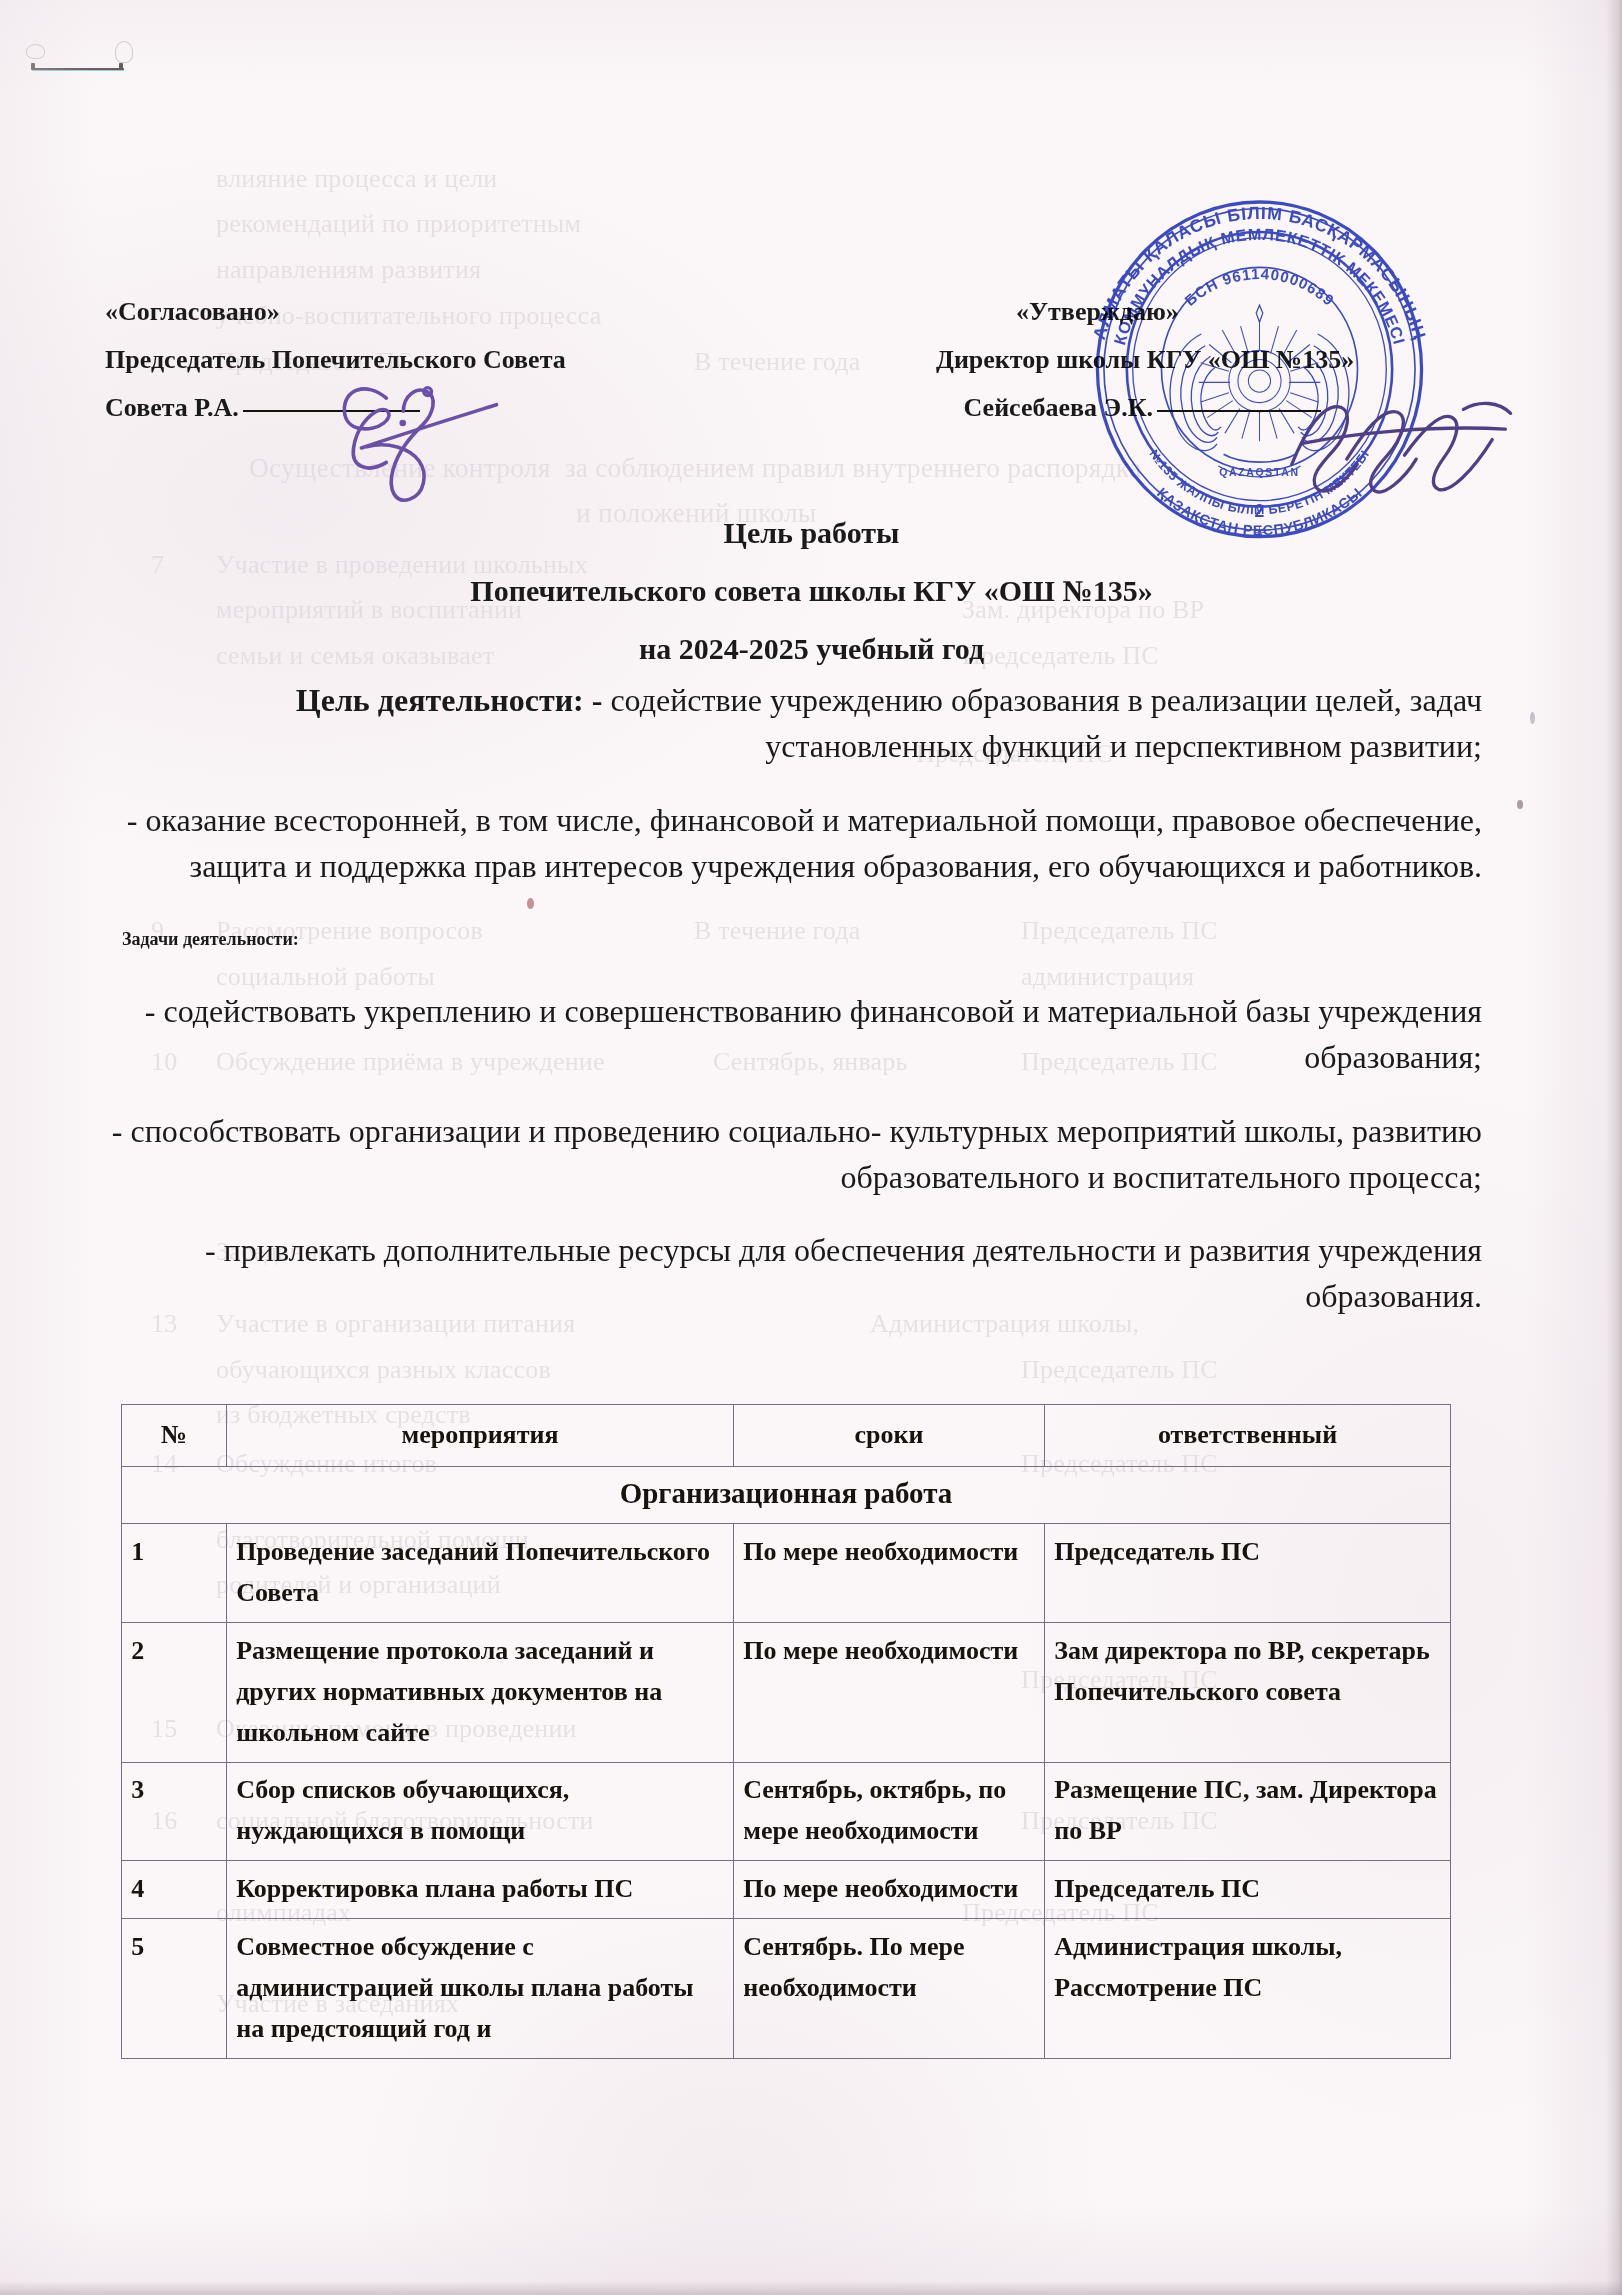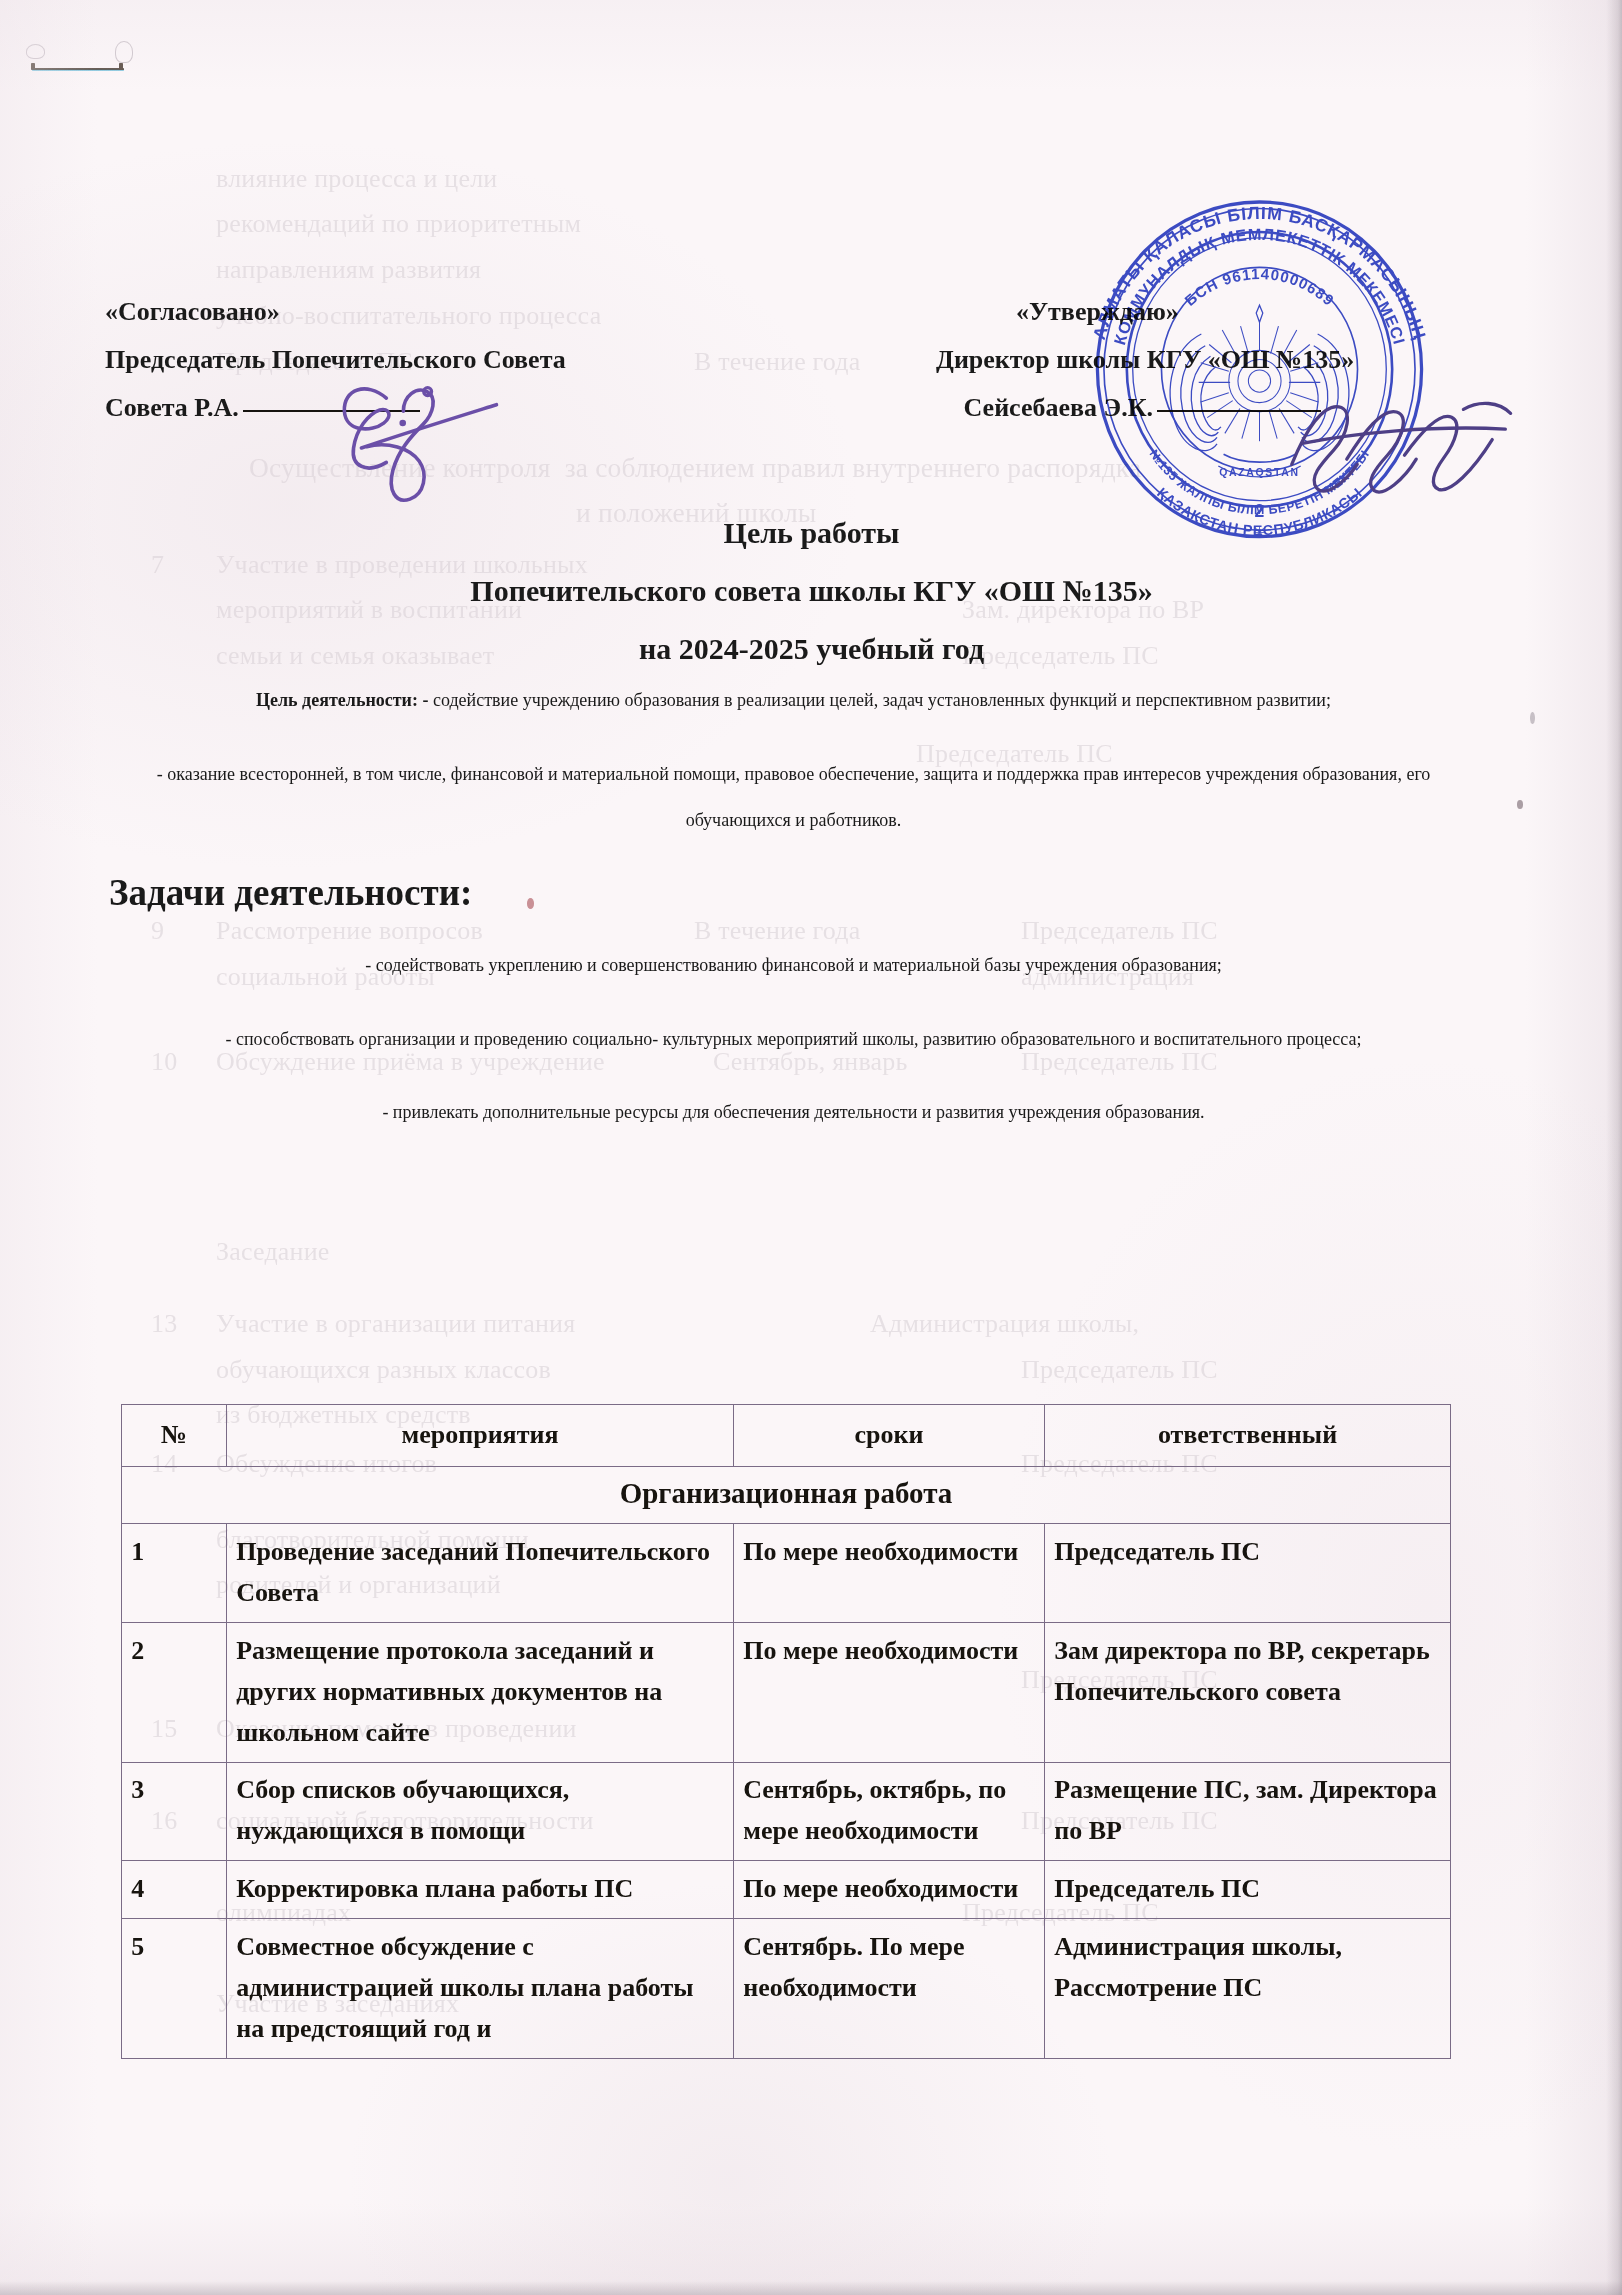--- a/index.html
+++ b/index.html
@@ -144,32 +144,32 @@
   }
 
   
   .body-wrap {
     position: absolute;
     left: 105px; top: 677px;
     width: 1377px;
     z-index: 10;
   }
   .para {
-    font-size: 18px;
+    font-size: 32px;
     line-height: 46px;
     margin: 0 0 27.5px 0;
-    text-align: center;
+    text-align: right;
   }
   .para.tight { margin-bottom: 23.6px; }
   .para b { font-weight: bold; }
   .heading-b {
-    font-size: 37px;
+    font-size: 18px;
     line-height: 46px;
     font-weight: bold;
-    margin: 0 0 26px 4px;
+    margin: 0 0 26px 17px;
   }
 
   
   .tbl-wrap {
     position: absolute;
     left: 121px; top: 1404px;
     width: 1328px;
     z-index: 10;
   }
   table.plan {

